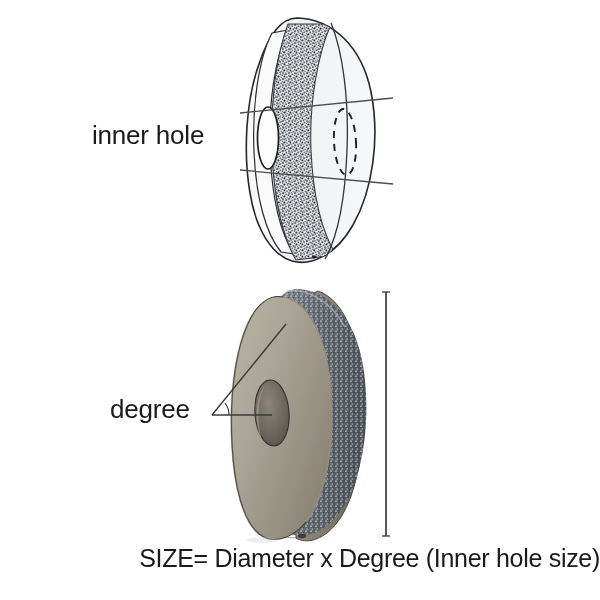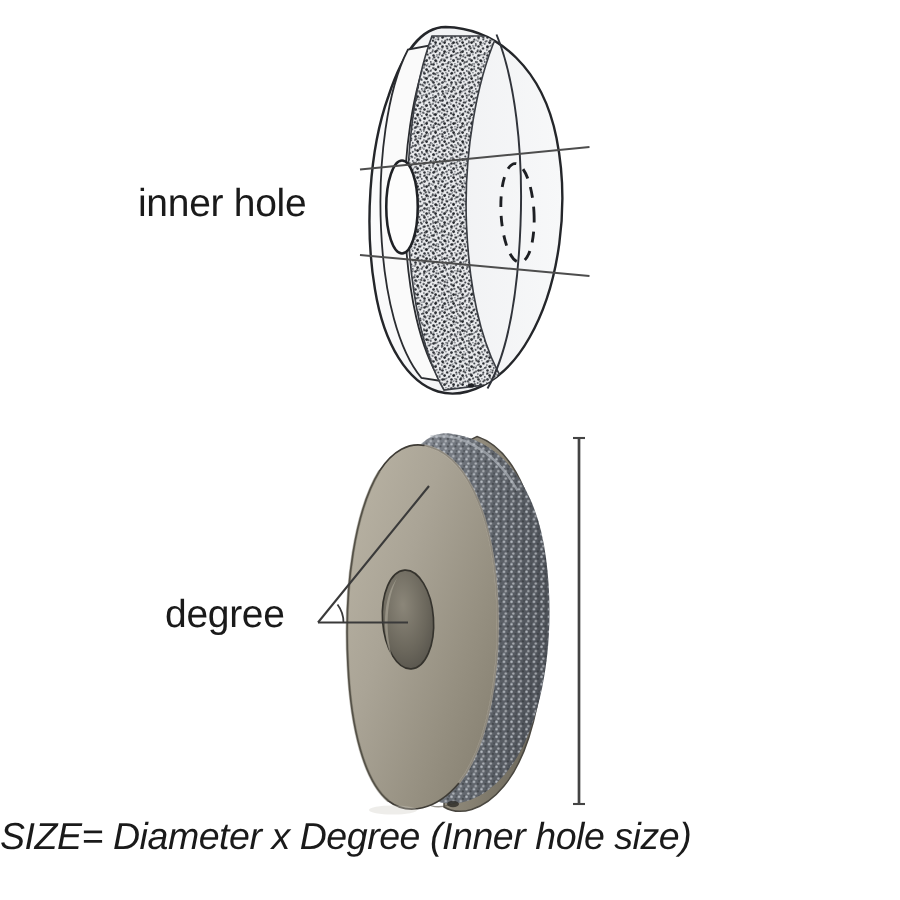--- a/index.html
+++ b/index.html
@@ -41,24 +41,23 @@
   #outer-diameter-label {
     left: 396px;
     top: 398px;
     font-size: 25px;
     letter-spacing: -0.2px;
   }
   #size-caption {
     left: 0;
     top: 546px;
     width: 600px;
-    text-align: left;
+    text-align: right;
     font-size: 25px;
     letter-spacing: -0.3px;
-    font-style: italic;
   }
 
   
   .draw {
     left: 0; top: 0;
     width: 600px; height: 600px;
     pointer-events: none;
   }
 </style>
 </head>

